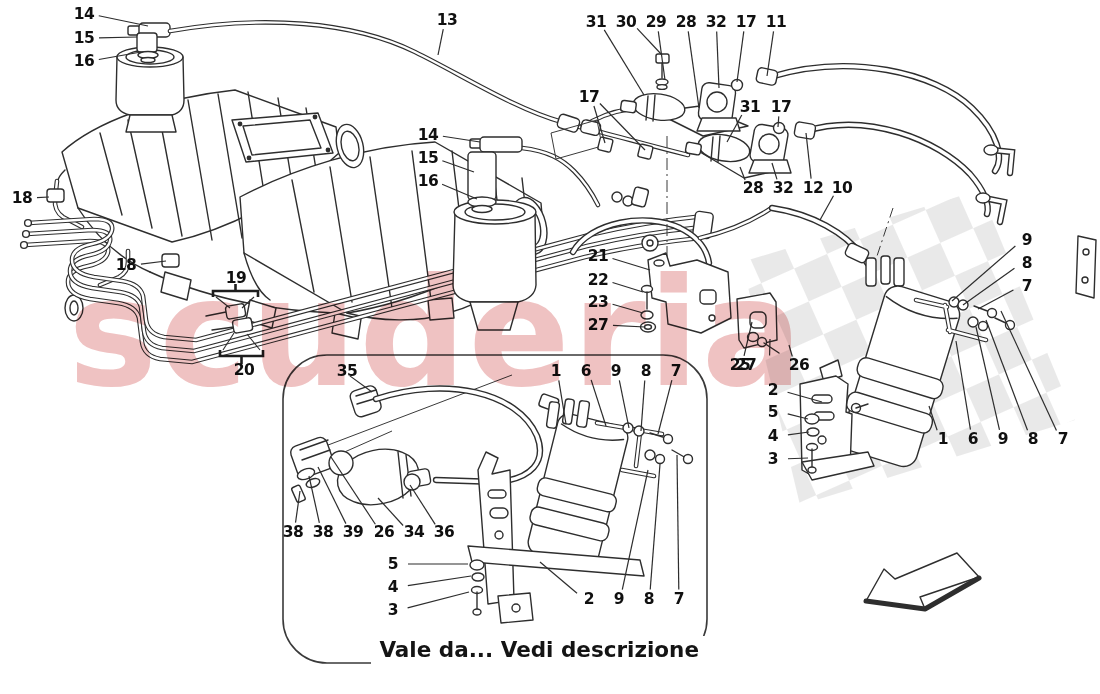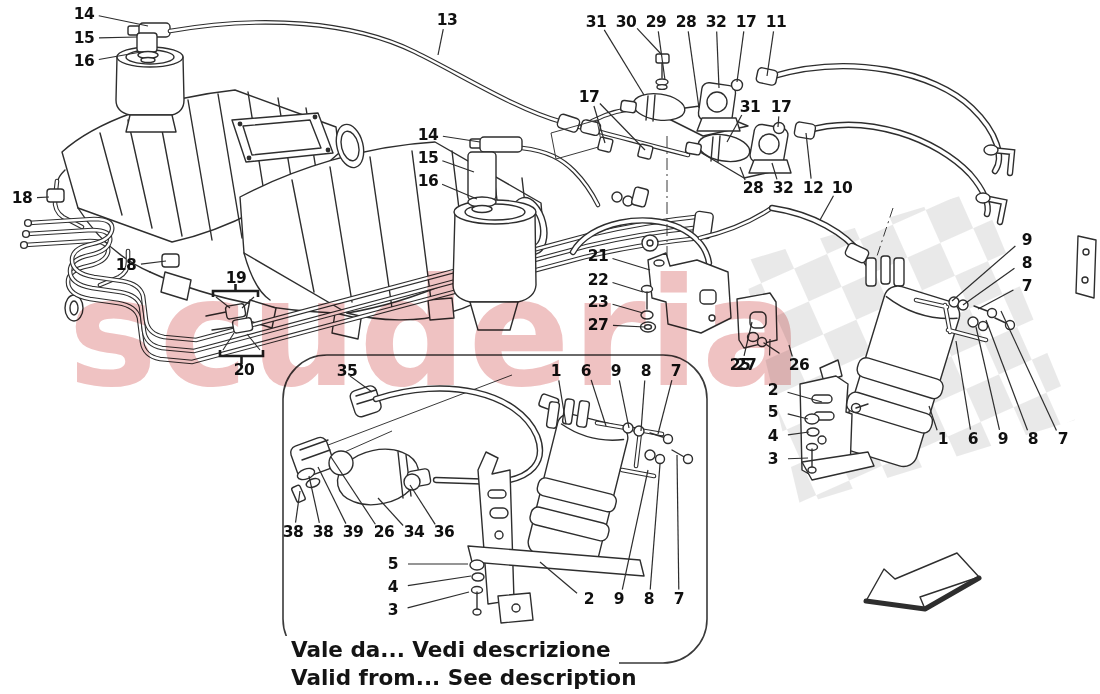--- a/index.html
+++ b/index.html
@@ -16,21 +16,21 @@
   .hi {fill:none;stroke:#ffffff;stroke-width:3.6;stroke-linecap:round;}
   .df {fill:#2e2e2e;stroke:none;}
   .callout{position:absolute;transform:translate(-50%,-50%);font-weight:bold;
            font-size:15.5px;color:#101010;letter-spacing:-0.5px;white-space:nowrap;}
   .wm-title{position:absolute;left:68px;top:258px;font-weight:bold;font-size:150px;
             letter-spacing:2px;color:#e08585;opacity:.5;mix-blend-mode:multiply;
             pointer-events:none;line-height:1;}
   .wm-sub{position:absolute;left:66px;top:388px;font-weight:bold;font-size:66px;
           letter-spacing:58px;color:#9d9d9d;opacity:.42;mix-blend-mode:multiply;
           pointer-events:none;line-height:1;}
-  .caption-wrap{position:absolute;left:283px;top:636px;width:424px;text-align:left;}
+  .caption-wrap{position:absolute;left:283px;top:636px;width:424px;text-align:right;}
   .caption-line{display:inline-block;background:#fff;padding:0 8px;font-weight:bold;
                 font-size:21.5px;color:#141414;line-height:1.28;}
 </style>
 </head>
 <body>
 
 <div class="stage">
 
   <svg width="1100" height="694" viewBox="0 0 1100 694">
     <defs>
@@ -458,15 +458,14 @@
       <span class="callout" style="left: 649px; top: 599px;">8</span>
       <span class="callout" style="left: 679px; top: 599px;">7</span>
       <span class="callout" style="left: 236px; top: 278px;">19</span>
       <span class="callout" style="left: 244px; top: 370px;">20</span>
     </div>
 
   <div class="wm-title">scuderia</div>
 
   <div class="caption-wrap">
     <span class="caption-line">Vale da... Vedi descrizione</span><br>
-    <span class="caption-line">Valid from... See description</span>
   </div>
 </div>
 
 </body></html>

